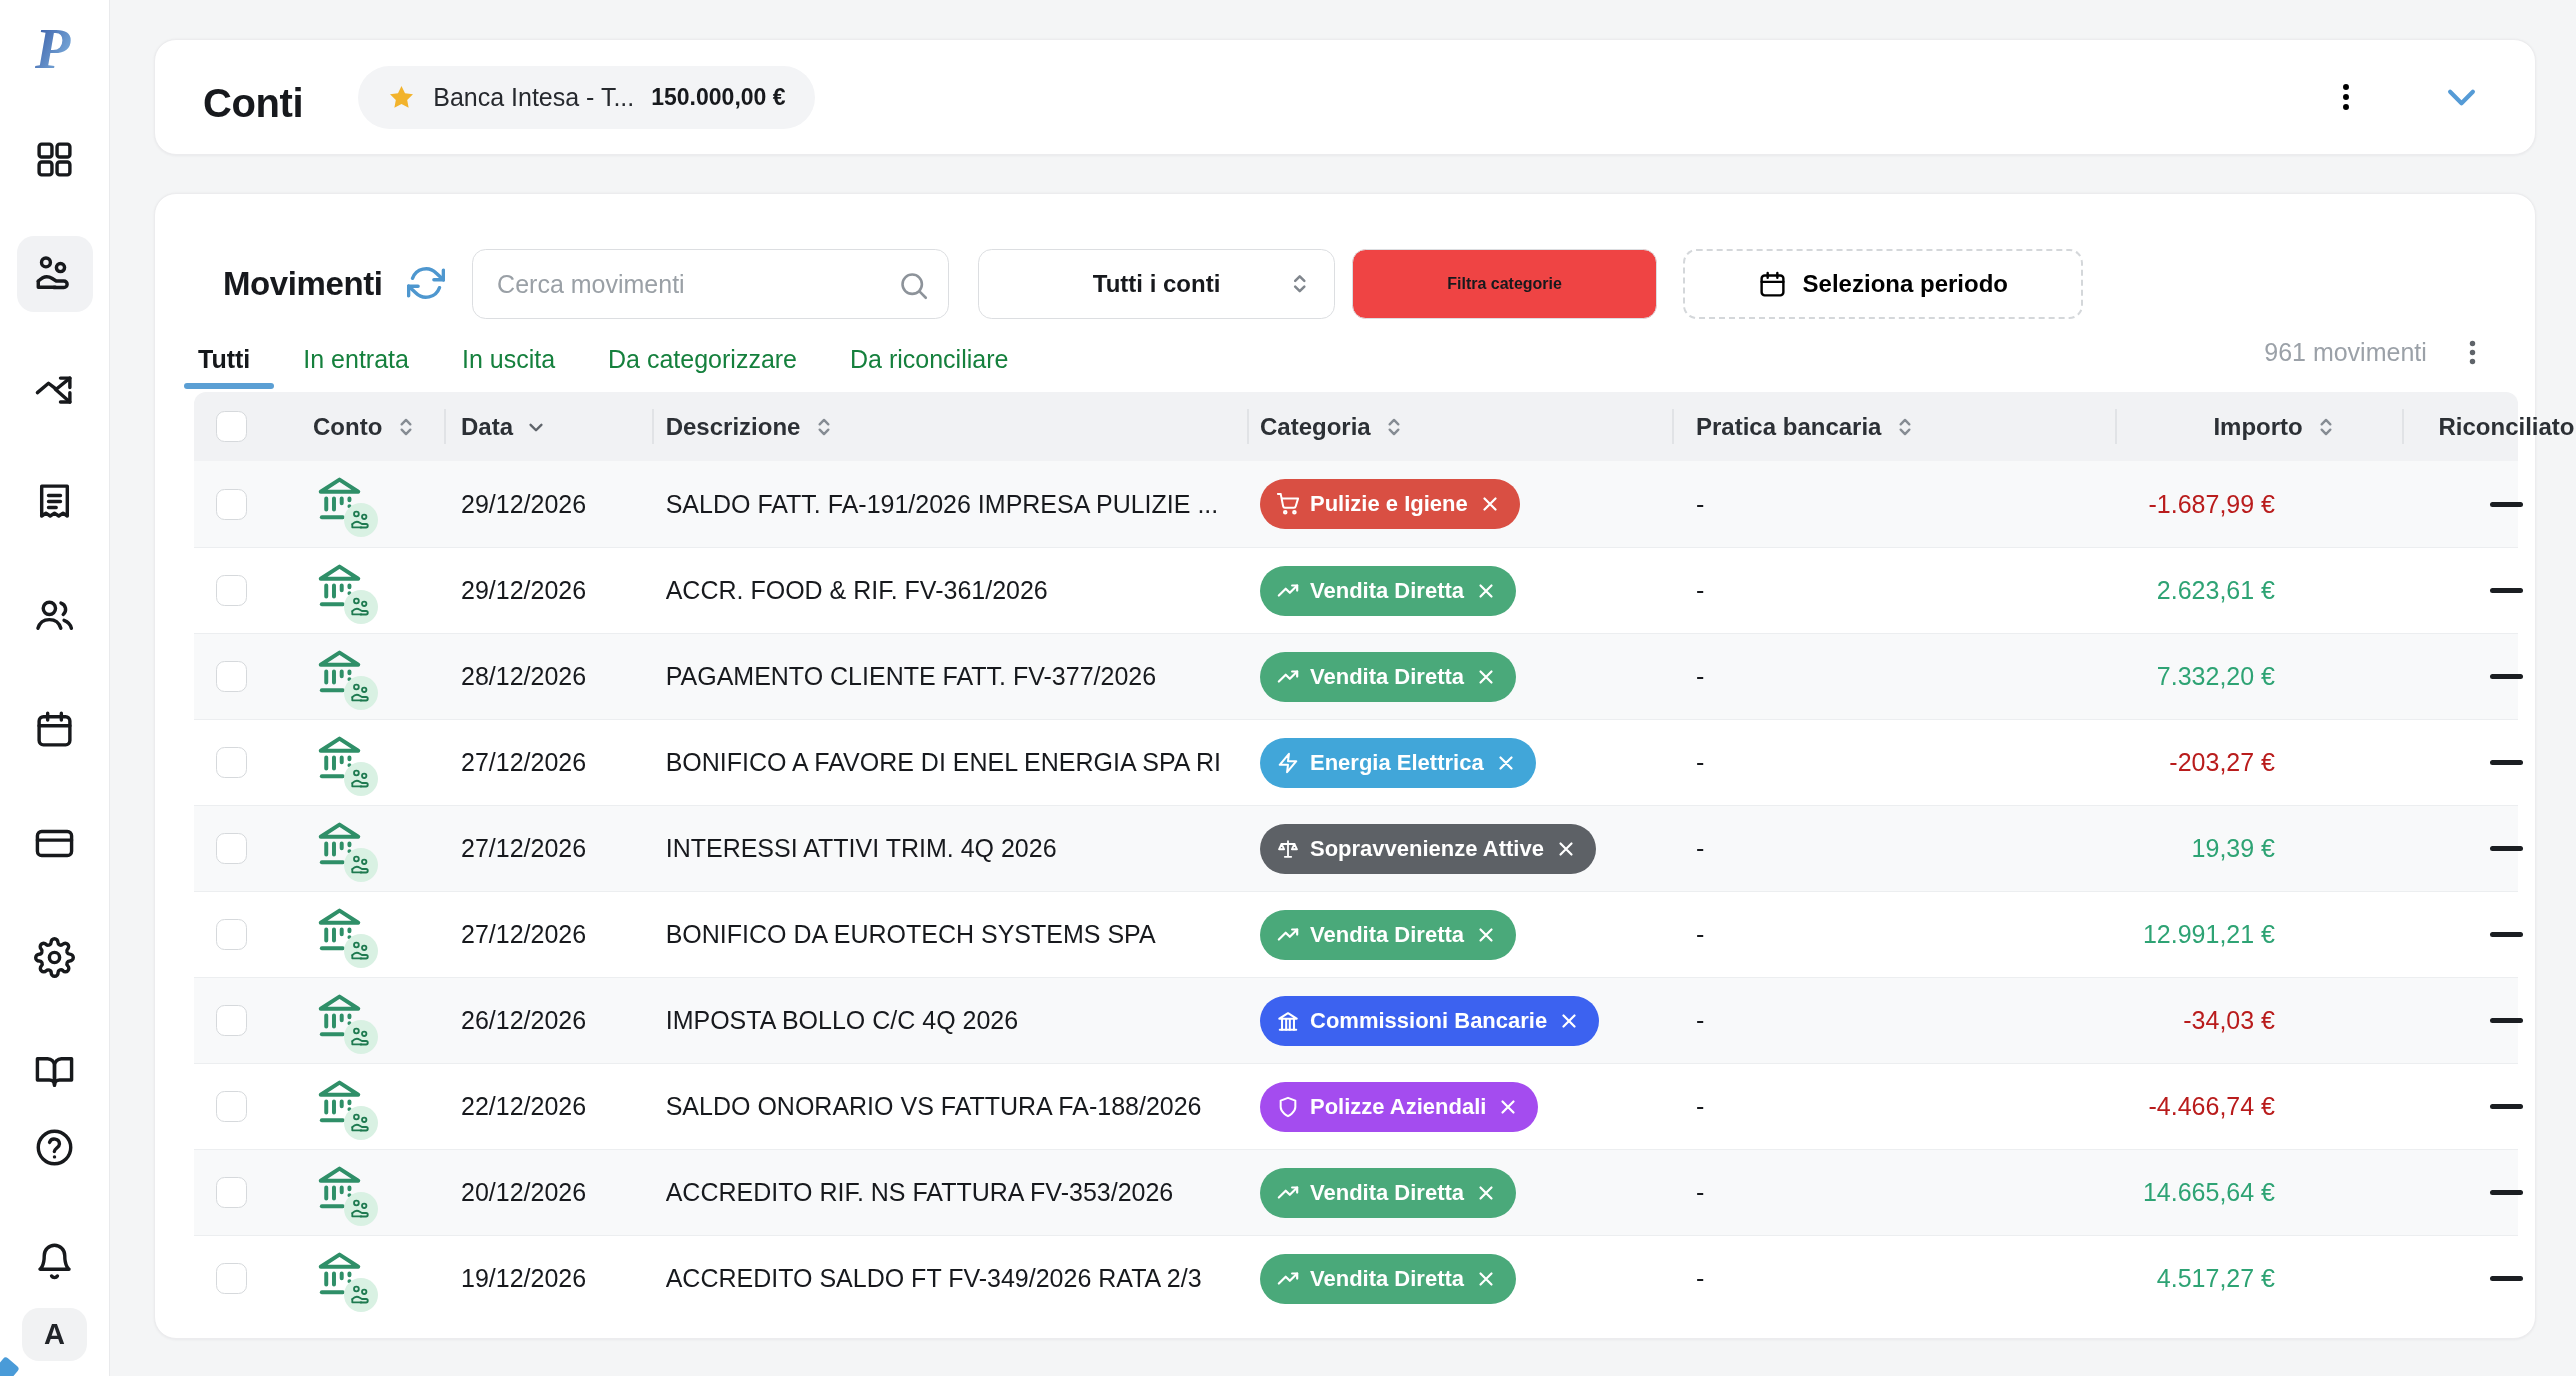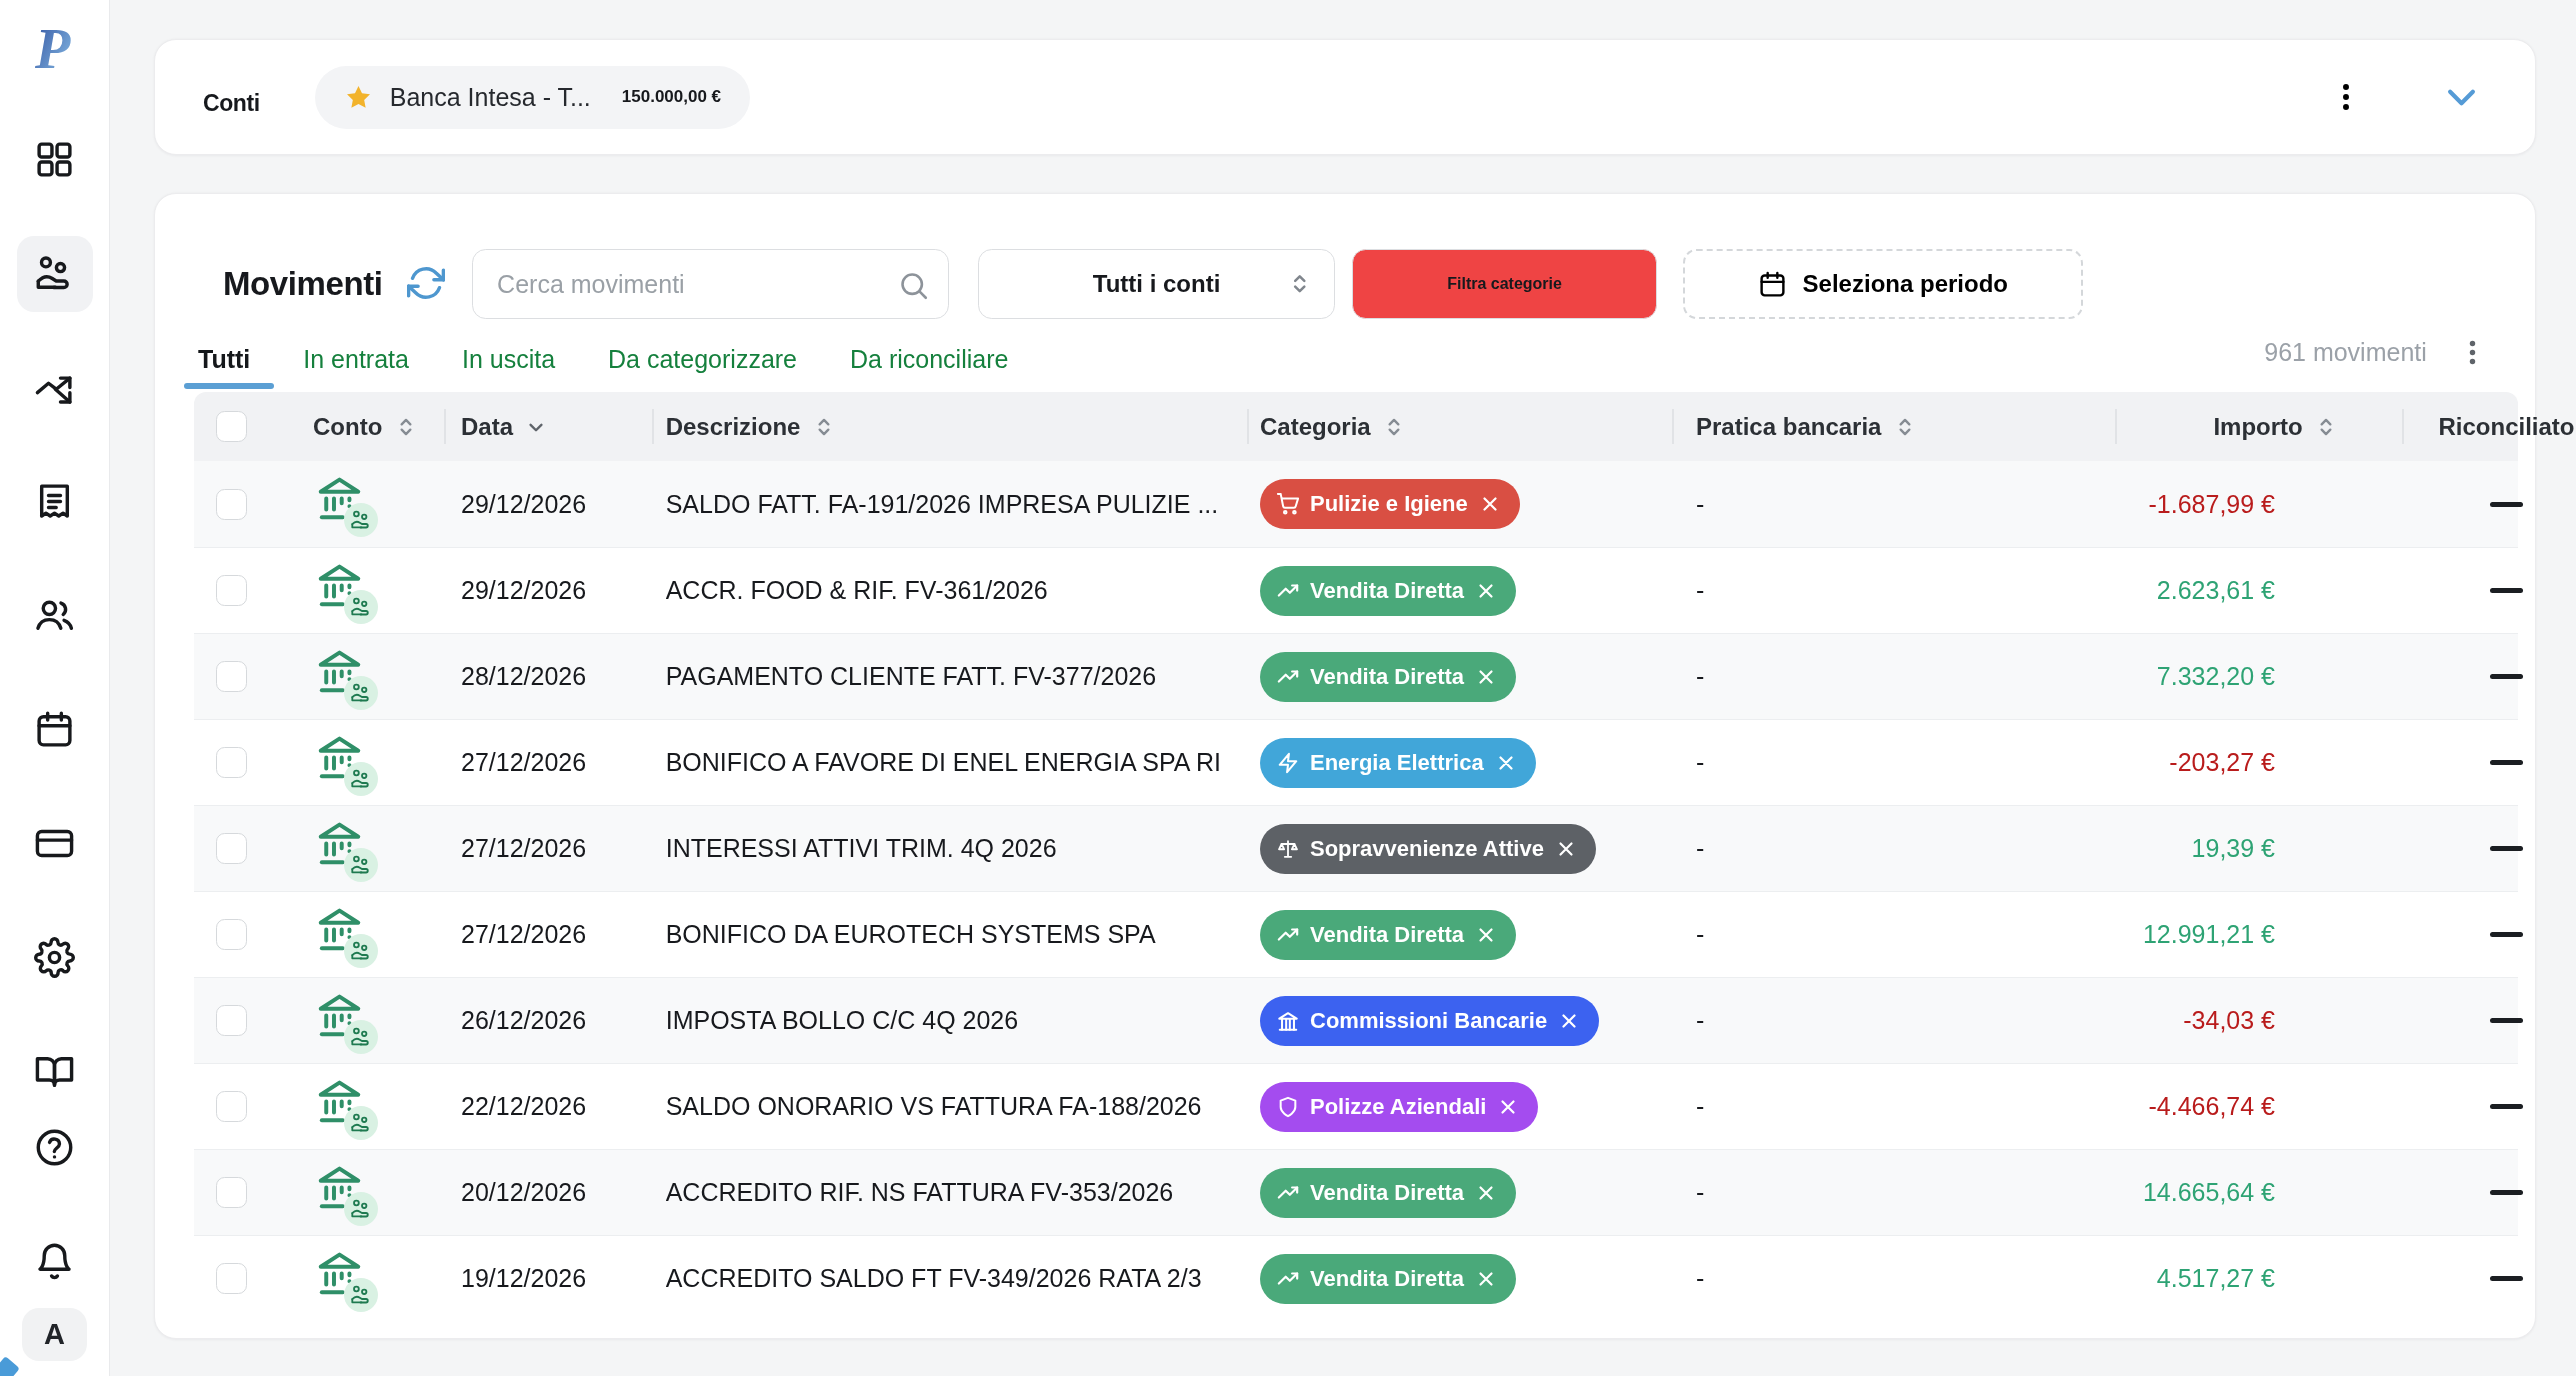--- a/index.html
+++ b/index.html
@@ -13,25 +13,25 @@
   .nav-btn { width:76px; height:76px; border:none; background:transparent; border-radius:17px; display:flex; align-items:center; justify-content:center; color:#17191c; cursor:pointer; }
   .nav-btn.active { background:#f1f2f4; }
   .nav-btn svg { width:41px; height:41px; }
   .sidebar .spacer { flex:1; }
   .bottom-nav { display:flex; flex-direction:column; align-items:center; gap:38px; margin-bottom:8.6px; }
   .avatar { width:65px; height:65px; border-radius:17px; background:#f1f2f3; display:flex; align-items:center; justify-content:center; font-size:29px; font-weight:700; color:#212428; }
 
   
   .card { position:absolute; left:154px; width:2382px; background:#fff; border:0.9px solid #ececee; border-radius:22px; box-shadow:0 0.9px 2.6px rgba(16,24,40,.05); }
   .header-card { top:39px; height:116px; display:flex; align-items:center; padding:0 45px 0 48px; }
-  .page-title { font-size:23px; font-weight:700; letter-spacing:-0.4px;margin-top:12px; }
+  .page-title { font-size:40px; font-weight:700; letter-spacing:-0.4px;margin-top:12px; }
   .account-pill { margin-left:55px; height:63px; background:#f3f4f6; border-radius:857px; display:flex; align-items:center; gap:17px; padding:0 29px; cursor:pointer; }
   .account-pill .star { width:29px; height:29px; }
   .account-name { font-size:25px; color:#26292e; }
-  .account-balance { font-size:17px; font-weight:700; margin-left:14px; }
+  .account-balance { font-size:23px; font-weight:700; margin-left:0; }
   .header-card .spacer { flex:1; }
   .icon-btn { background:none; border:none; cursor:pointer; display:flex; align-items:center; justify-content:center; padding:8.6px; }
   .kebab svg { width:34px; height:34px; }
   .collapse-btn svg { width:39px; height:39px; color:#559bd6; }
   .collapse-btn { margin-left:62px; }
 
   .main-card { top:193px; height:1146px; padding:55px 0 0 0; }
 
   
   .controls { display:flex; align-items:center; height:70px; padding-left:50px;margin-left:18px; }

